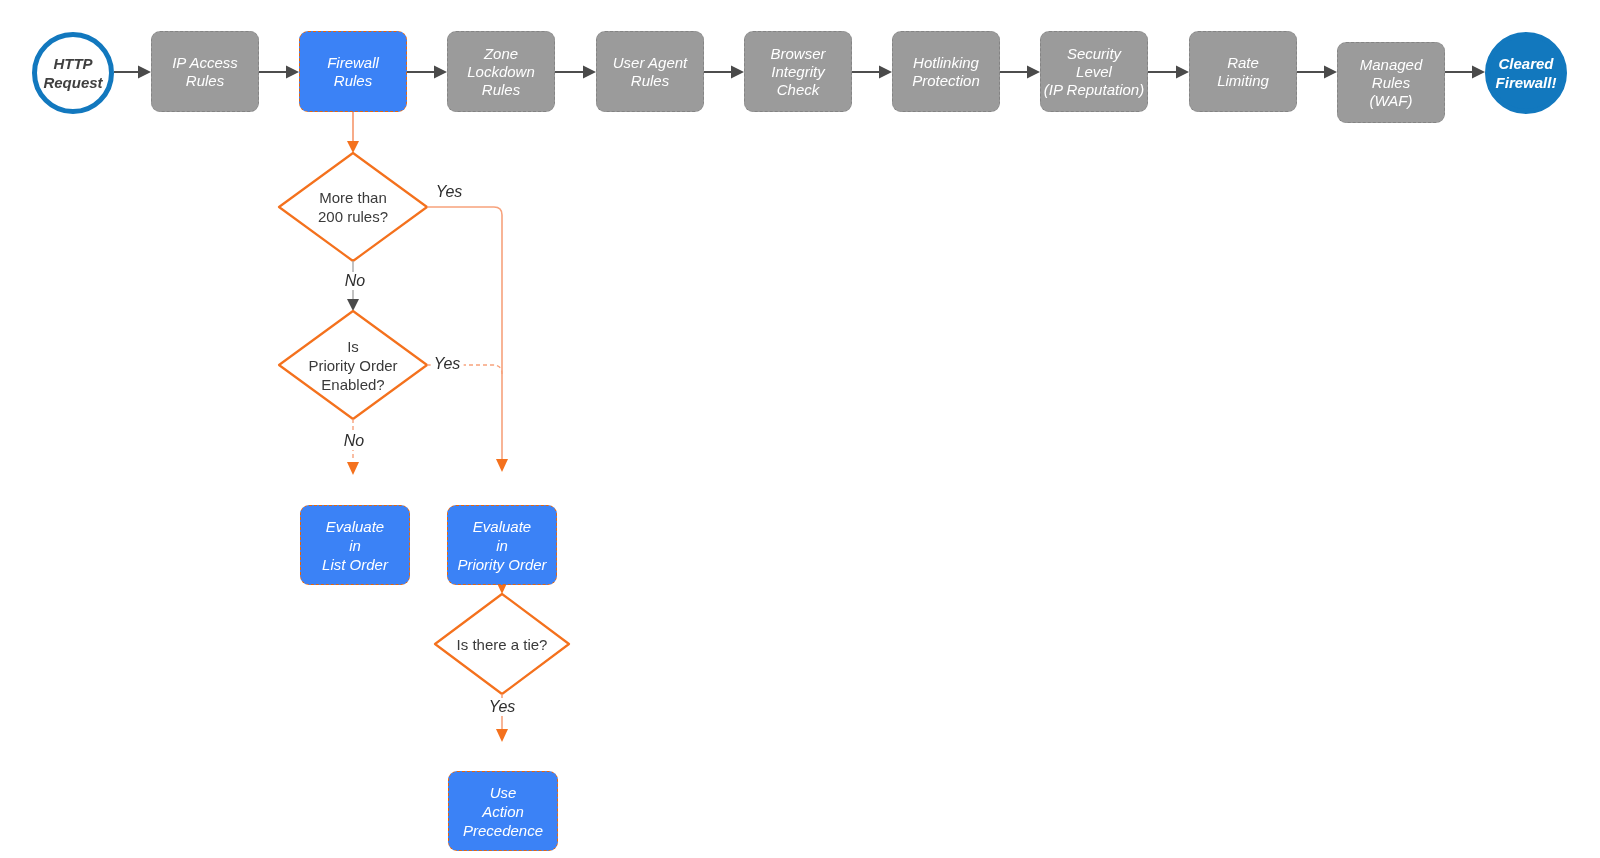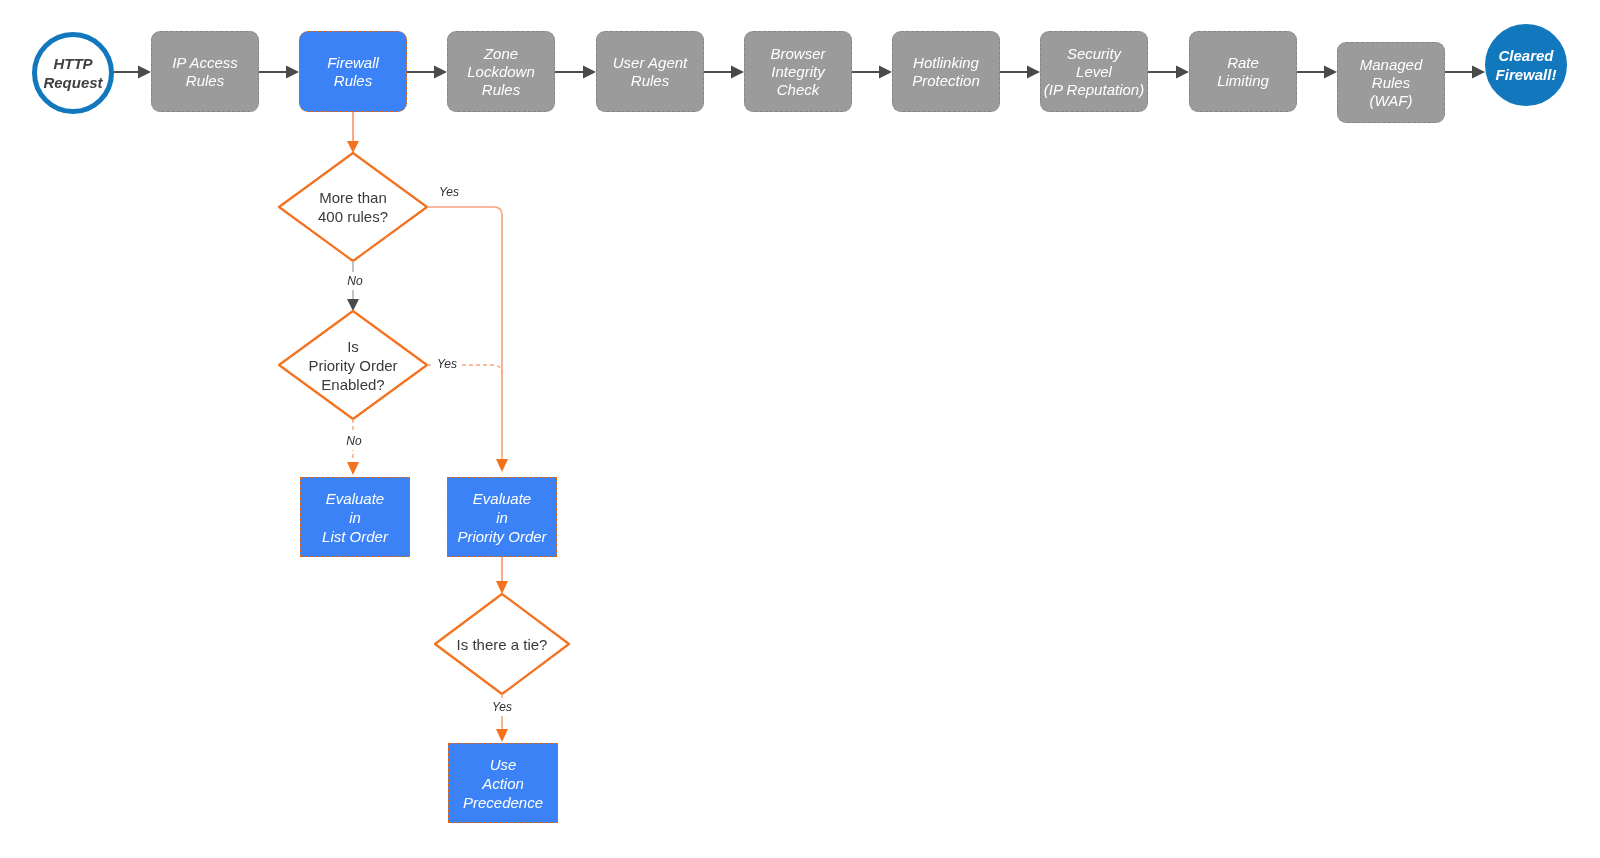--- a/index.html
+++ b/index.html
@@ -11,35 +11,35 @@
   .node{
     position:absolute;display:flex;align-items:center;justify-content:center;
     text-align:center;white-space:pre-line;box-sizing:border-box;
   }
   .box{
     width:108px;height:81px;border-radius:9px;
     font-style:italic;font-size:15px;line-height:18px;color:#ffffff;
   }
   .gray{background:#9B9B9B;border:1px dashed #848484;}
   .orangebox{background:#3b82f6;border:1px dashed #E8650A;}
-  .box2{width:110px;height:80px;border-radius:0;
-    font-style:italic;font-size:15px;line-height:19px;color:#ffffff;}
+  .box2{width:110px;height:80px;border-radius:9px;
+    font-style:italic;font-size:15px;line-height:19px;color:#ffffff;margin-top:28px;}
   .circle{
     width:82px;height:82px;border-radius:50%;
     font-style:italic;font-weight:bold;font-size:15px;line-height:19px;
   }
   .circle.start{background:#ffffff;border:5px solid #1278BE;color:#404040;}
   .circle.end{background:#1278BE;border:5px solid #1278BE;color:#ffffff;}
   .diamond-label{
     position:absolute;width:160px;text-align:center;white-space:pre-line;
     font-size:15px;line-height:19px;color:#3A3A3A;
   }
   .edge-label{
     position:absolute;transform:translate(-50%,-50%);
-    font-style:italic;font-size:12px;color:#2E2E2E;
+    font-style:italic;font-size:16px;color:#2E2E2E;
     background:#ffffff;padding:0 3px;line-height:18px;
   }
 </style>
 </head>
 <body>
 
 <div class="canvas">
 
   <svg class="wires" width="1600" height="858" viewBox="0 0 1600 858">
 
@@ -156,27 +156,27 @@
     <span>Rate
 Limiting</span>
   </div>
 
   <div class="node box gray" style="left:1337px;top:42px">
     <span>Managed
 Rules
 (WAF)</span>
   </div>
 
-  <div class="node circle end" style="left:1485px;top:24px">
+  <div class="node circle end" style="left:1485px;top:32px">
     <span>Cleared
 Firewall!</span>
   </div>
 
   <div class="diamond-label" style="left:273px;top:188px">More than
-400 rules?</div>
+200 rules?</div>
   <div class="diamond-label" style="left:273px;top:337px">Is
 Priority Order
 Enabled?</div>
   <div class="diamond-label" style="left:422px;top:635px">Is there a tie?</div>
 
   <div class="edge-label" style="left:449px;top:192px">Yes</div>
   <div class="edge-label" style="left:355px;top:281px">No</div>
   <div class="edge-label" style="left:447px;top:364px">Yes</div>
   <div class="edge-label" style="left:354px;top:441px">No</div>
   <div class="edge-label" style="left:502px;top:707px">Yes</div>

